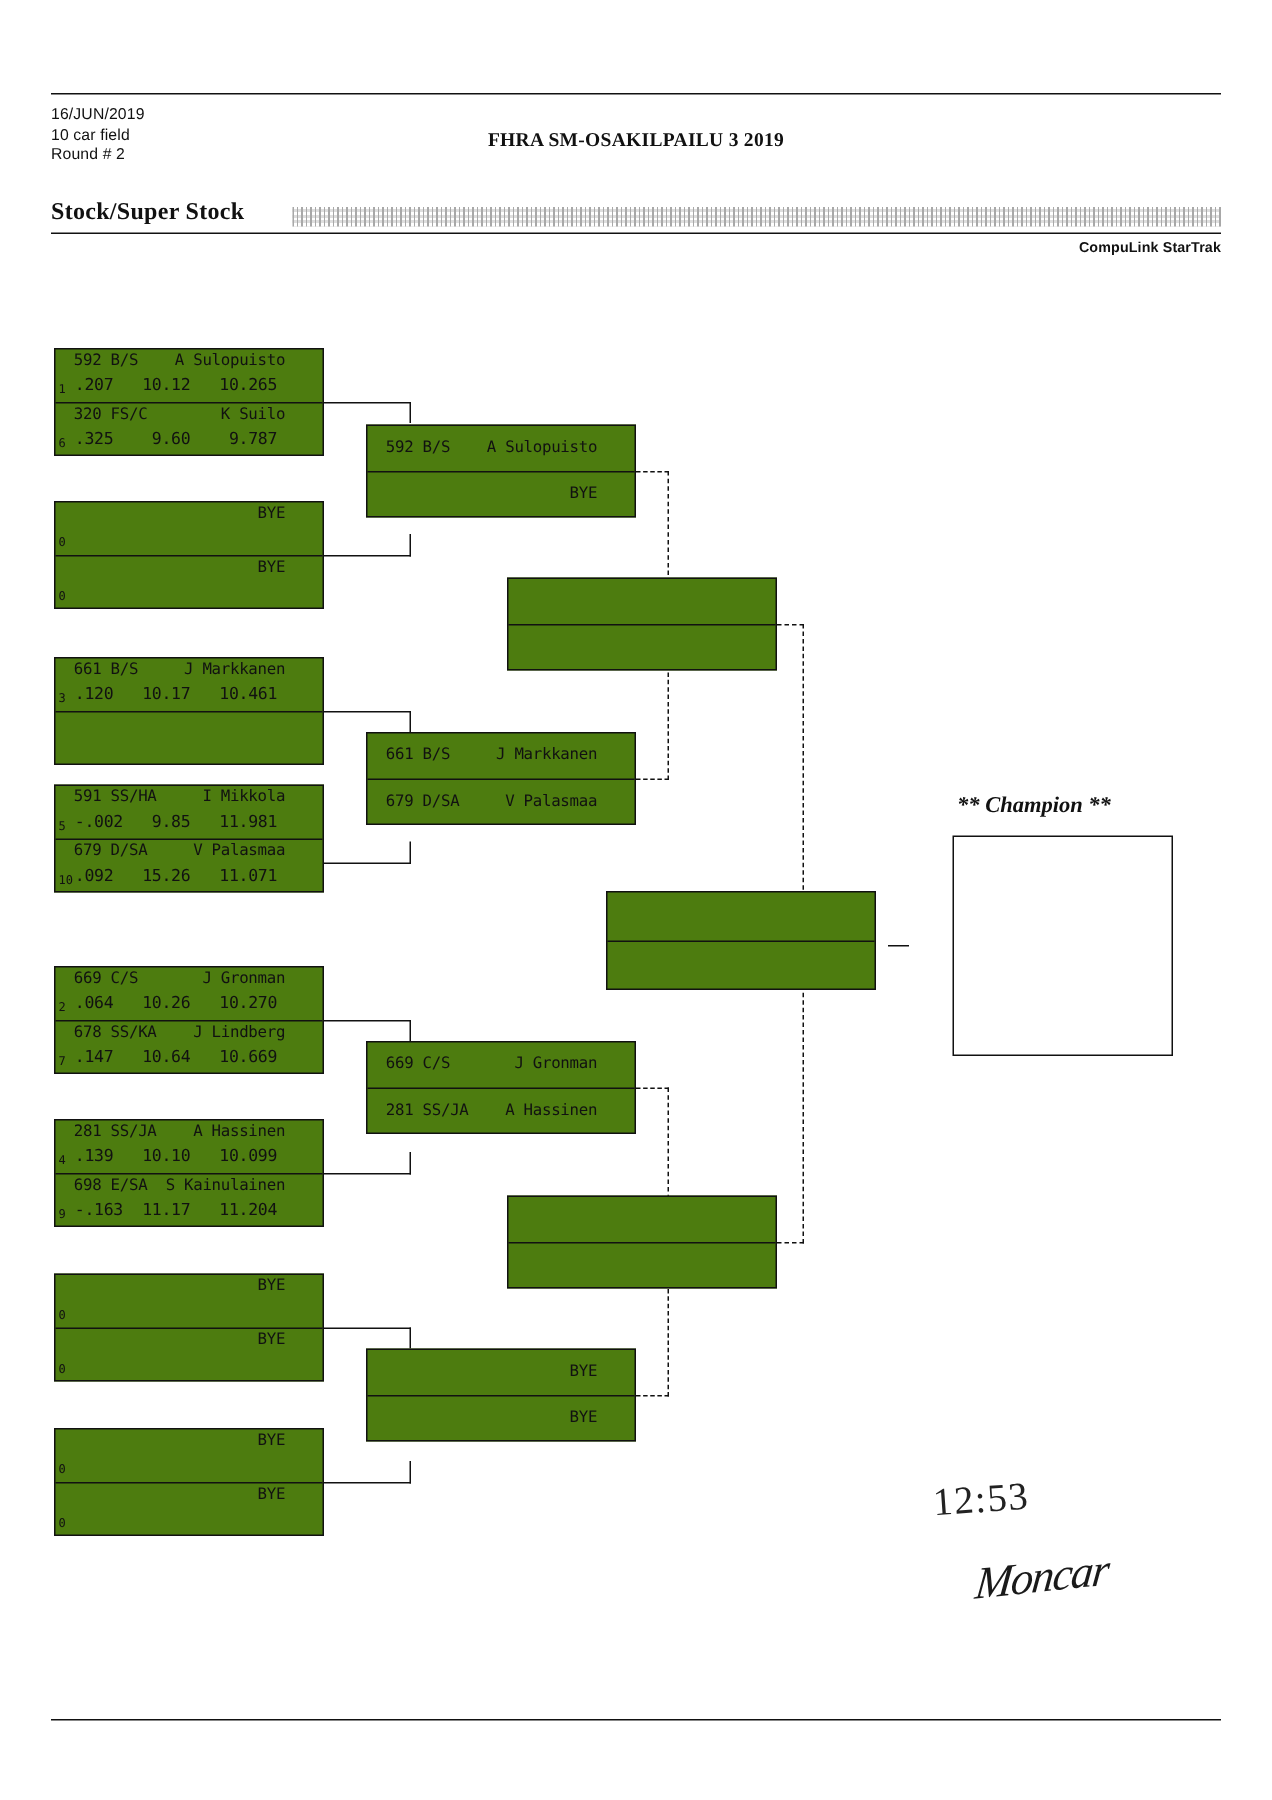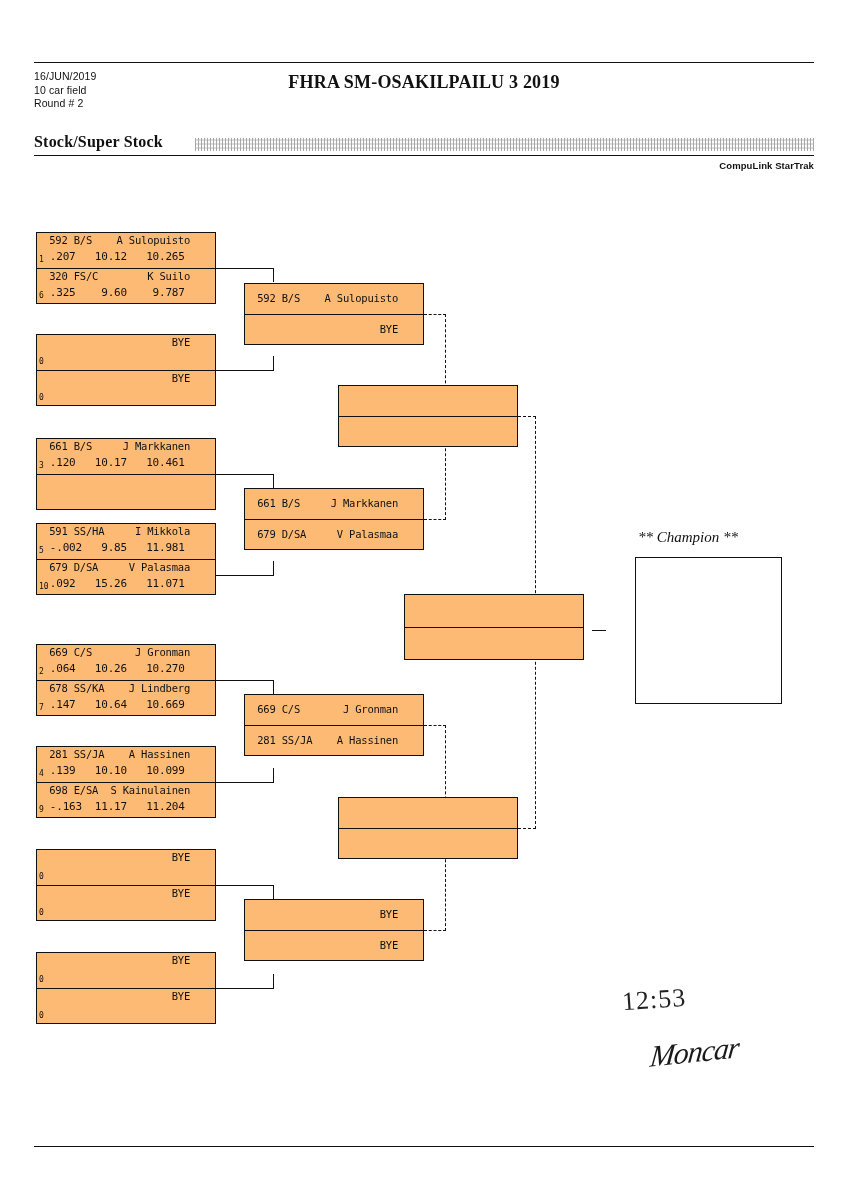--- a/index.html
+++ b/index.html
@@ -30,26 +30,26 @@
   }
   .meta {
     position: absolute;
     left: 34px; top: 70px;
     font-size: 10.5px;
     line-height: 13.5px;
     letter-spacing: 0.1px;
   }
   .doc-title {
     position: absolute;
-    left: 0; top: 72px;
+    left: 0; top: 85px;
     width: 848px;
     text-align: center;
     font-family: "Liberation Serif", serif;
     font-weight: bold;
-    font-size: 18px;
+    font-size: 13px;
     letter-spacing: 0.2px;
   }
   .class-title {
     position: absolute;
     left: 34px; top: 133px;
     font-family: "Liberation Serif", serif;
     font-weight: bold;
     font-size: 16px;
     letter-spacing: 0.2px;
     background: #fff;
@@ -78,21 +78,21 @@
     font-size: 9.5px;
     font-weight: bold;
     letter-spacing: 0.1px;
   }
 
   
   .box {
     position: absolute;
     border: 1px solid #111;
     box-sizing: border-box;
-    background: #fdba74;
+    background: #4d7c0f;
   }
   .r1 {
     width: 180px;
     height: 72px;
   }
   .r1 .half {
     position: relative;
     height: 36px;
     box-sizing: border-box;
   }
@@ -142,21 +142,21 @@
     font-family: "DejaVu Sans Mono", monospace;
     font-size: 10.5px;
     white-space: pre;
     letter-spacing: -0.2px;
   }
 
   .champ-label {
     position: absolute;
     font-family: "Liberation Serif", serif;
     font-style: italic;
-    font-weight: normal;
+    font-weight: bold;
     font-size: 15px;
   }
   .champ-box {
     position: absolute;
     border: 1px solid #111;
     background: #fff;
   }
 
   
   .h-line {

